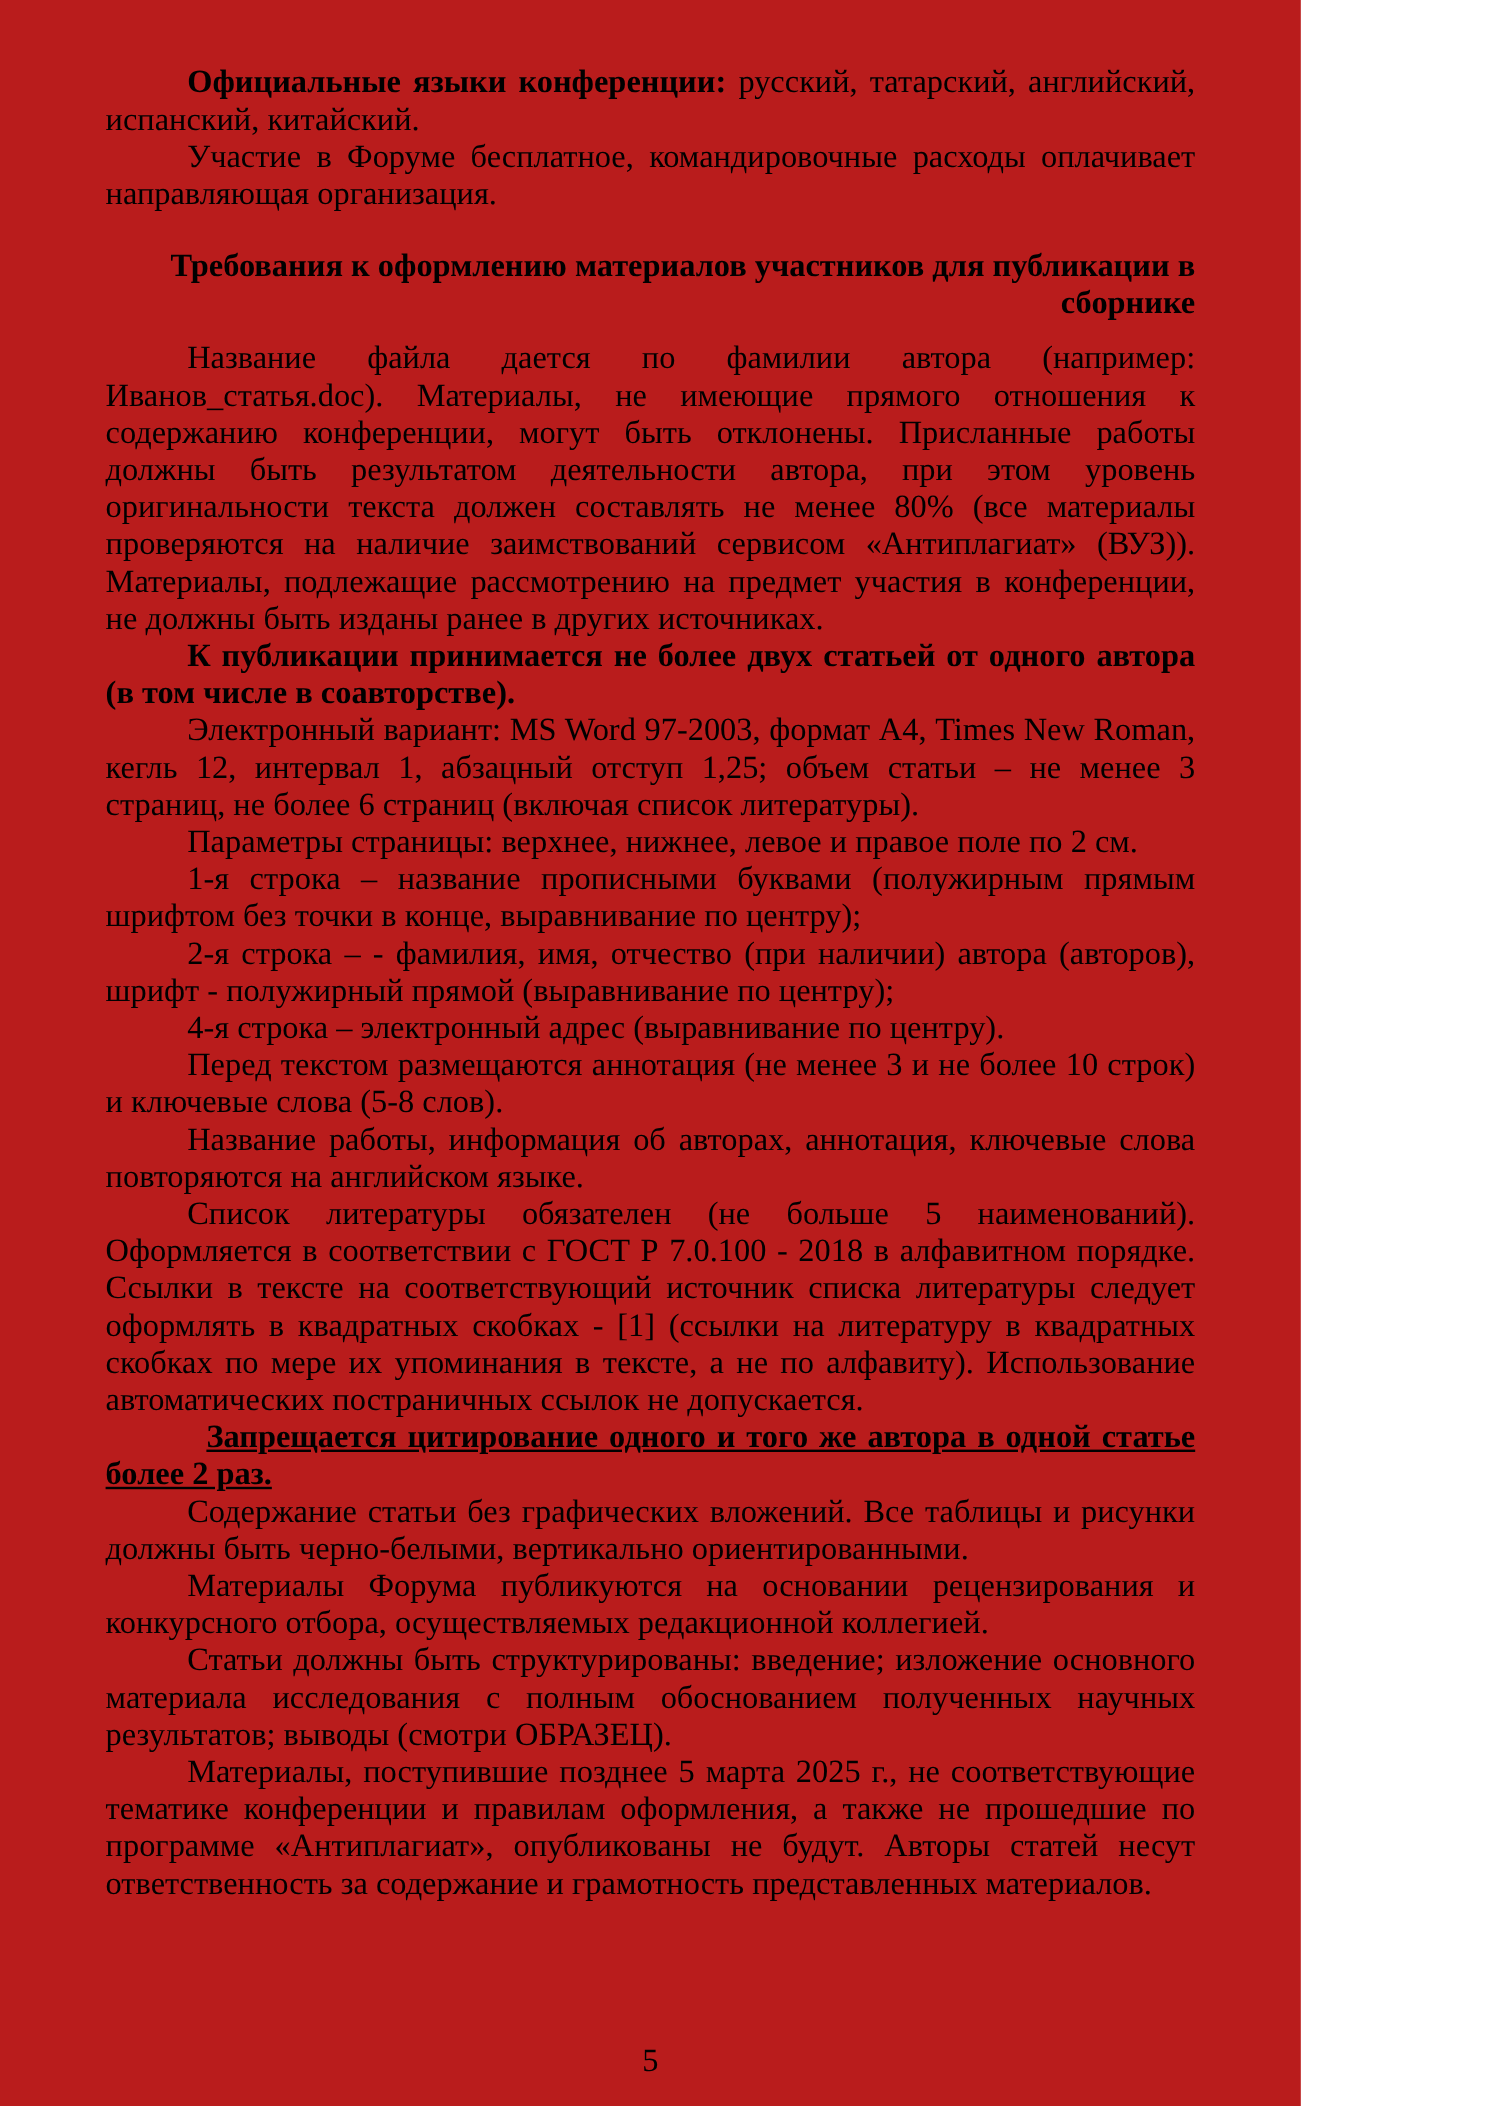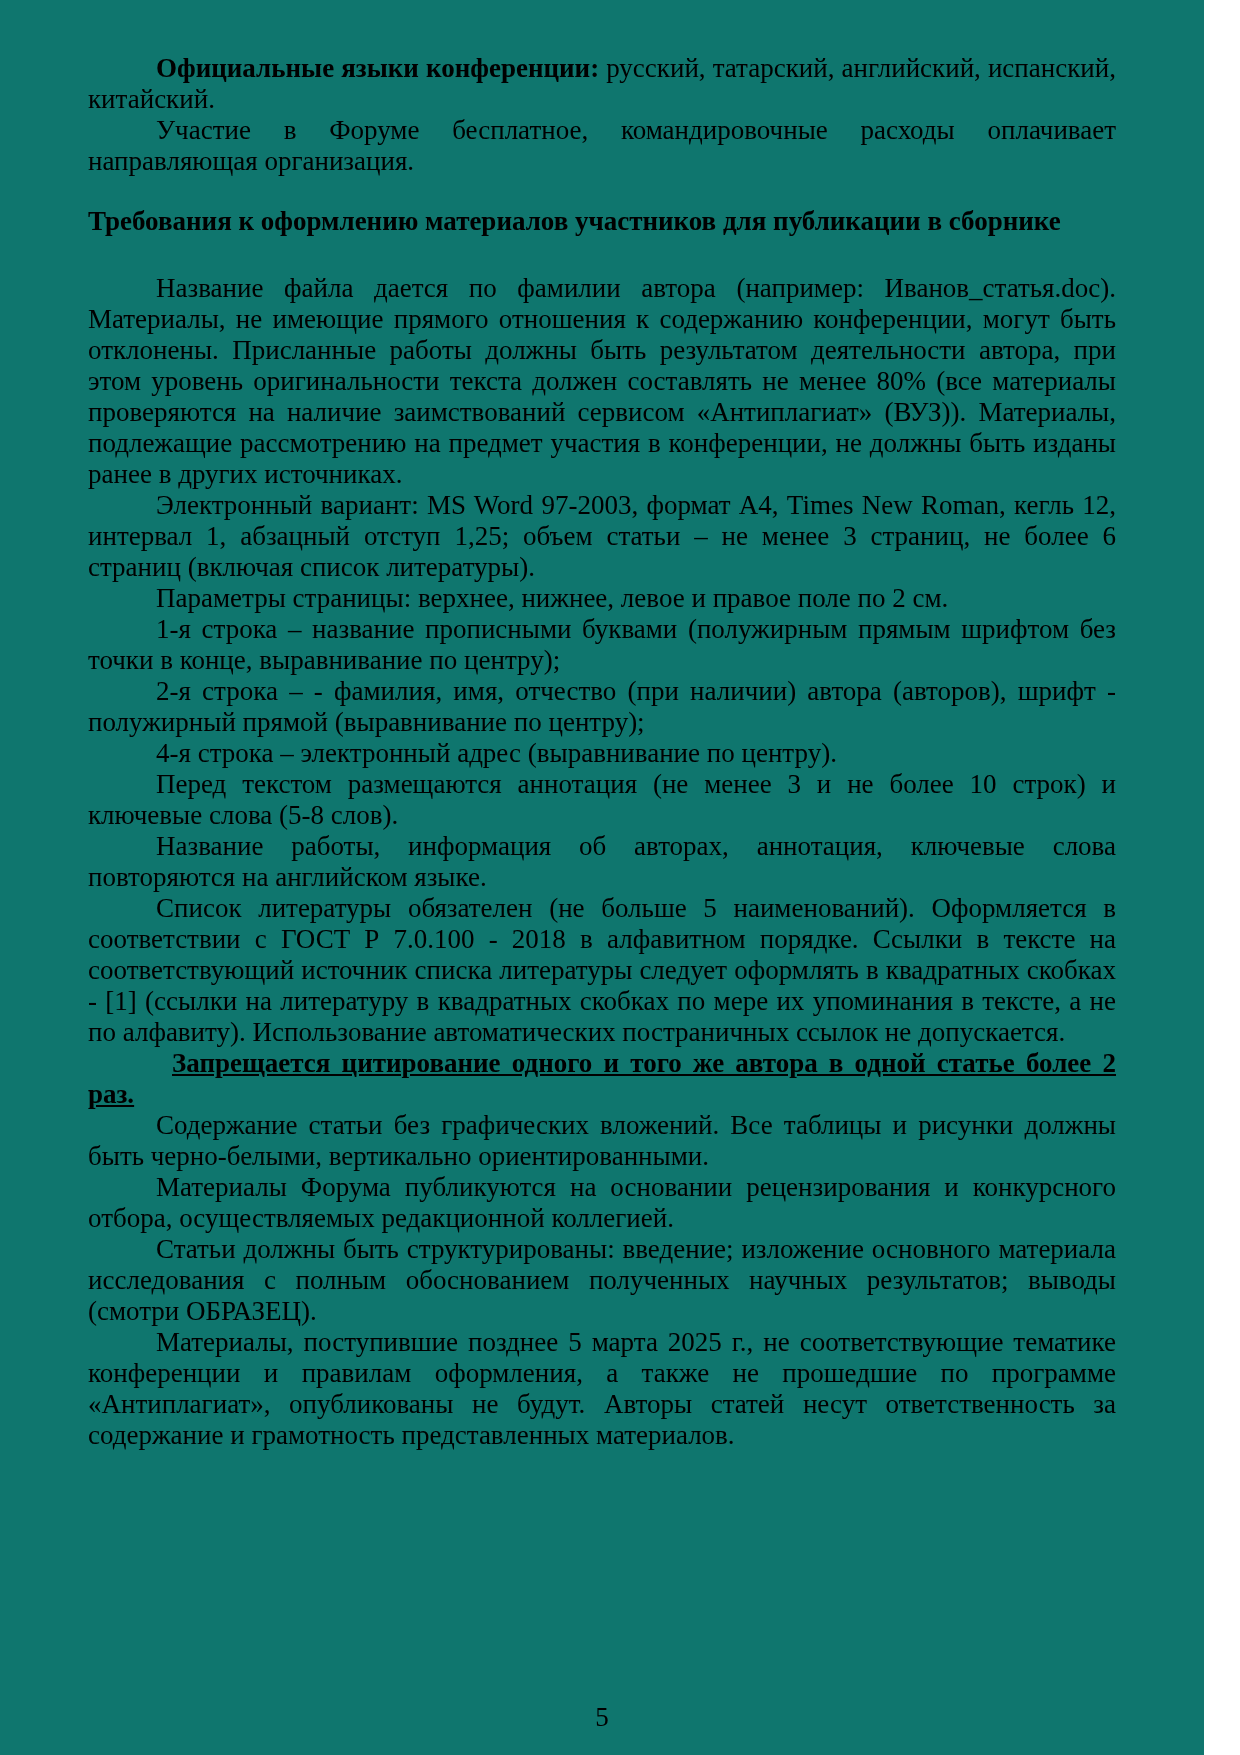--- a/index.html
+++ b/index.html
@@ -2,44 +2,44 @@
 <html lang="ru"><head>
 <meta charset="utf-8">
 <style>
   html, body {
     margin: 0;
     padding: 0;
     background: #ffffff;
   }
   .page {
     position: relative;
-    width: 1204px;
+    width: 1084px;
     height: 1755px;
-    background: #0f766e;
+    background: #b91c1c;
     box-sizing: border-box;
     padding: 53px 88px 0 88px;
     font-family: "Liberation Serif", "DejaVu Serif", serif;
     font-size: 27px;
     line-height: 31px;
     color: #000000;
     overflow: hidden;
   }
   .doc { width: 100%; }
   .para {
     margin: 0;
     padding: 0;
     text-indent: 68px;
     text-align: justify;
   }
   .para.heading {
-    text-align: left;
+    text-align: right;
     text-indent: 0;
     font-weight: bold;
     margin-top: 29px;
-    margin-bottom: 36px;
+    margin-bottom: 15px;
   }
   .run-bold { font-weight: bold; }
   .run-underline { text-decoration: underline; margin-left: 16px; }
   .footer {
     position: absolute;
     left: 0;
     bottom: 22px;
     width: 100%;
     text-align: center;
     font-size: 27px;
@@ -49,20 +49,21 @@
 </style>
 </head>
 <body>
 
 <div class="page">
   <div class="doc">
       <p class="para"><span class="run-bold">Официальные языки конференции: </span><span>русский, татарский, английский, испанский, китайский.</span></p>
       <p class="para"><span>Участие в Форуме бесплатное, командировочные расходы оплачивает направляющая организация.</span></p>
       <p class="para heading"><span class="run-bold">Требования к оформлению материалов участников для публикации в сборнике</span></p>
       <p class="para"><span>Название файла дается по фамилии автора (например: Иванов_статья.doc). Материалы, не имеющие прямого отношения к содержанию конференции, могут быть отклонены. Присланные работы должны быть результатом деятельности автора, при этом уровень оригинальности текста должен составлять не менее 80% (все материалы проверяются на наличие заимствований сервисом «Антиплагиат» (ВУЗ)). Материалы, подлежащие рассмотрению на предмет участия в конференции, не должны быть изданы ранее в других источниках.</span></p>
+      <p class="para"><span class="run-bold">К публикации принимается не более двух статьей от одного автора (в том числе в соавторстве).</span></p>
       <p class="para"><span>Электронный вариант: MS Word 97-2003, формат А4, Times New Roman, кегль 12, интервал 1, абзацный отступ 1,25; объем статьи – не менее 3 страниц, не более 6 страниц (включая список литературы).</span></p>
       <p class="para"><span>Параметры страницы: верхнее, нижнее, левое и правое поле по 2 см.</span></p>
       <p class="para"><span>1-я строка – название прописными буквами (полужирным прямым шрифтом  без точки в конце, выравнивание по центру);</span></p>
       <p class="para"><span>2-я строка – - фамилия, имя, отчество (при наличии) автора (авторов), шрифт - полужирный прямой (выравнивание по центру);</span></p>
       <p class="para"><span>4-я строка – электронный адрес (выравнивание по центру).</span></p>
       <p class="para"><span>Перед текстом размещаются аннотация (не менее 3 и не более 10 строк) и ключевые слова (5-8 слов).</span></p>
       <p class="para"><span>Название работы, информация об авторах, аннотация, ключевые слова повторяются на английском языке.</span></p>
       <p class="para"><span>Список литературы обязателен (не больше 5 наименований). Оформляется в соответствии с ГОСТ Р 7.0.100 - 2018 в алфавитном порядке. Ссылки в тексте на соответствующий источник списка литературы следует оформлять в квадратных скобках - [1]  (ссылки на литературу в квадратных скобках по мере их упоминания в тексте, а не по алфавиту). Использование автоматических постраничных ссылок не допускается.</span></p>
       <p class="para"><span class="run-bold run-underline">Запрещается цитирование одного и того же автора в одной статье более 2 раз.</span></p>
       <p class="para"><span>Содержание статьи без графических вложений. Все таблицы и рисунки должны быть черно-белыми, вертикально ориентированными.</span></p>

